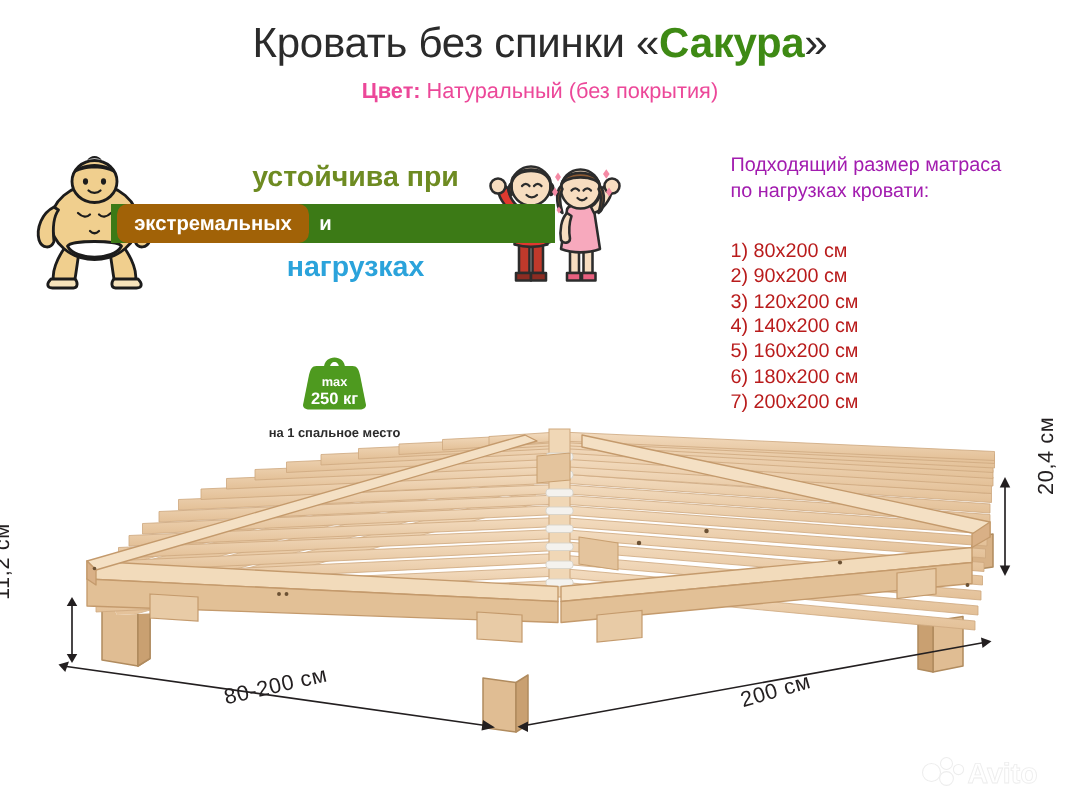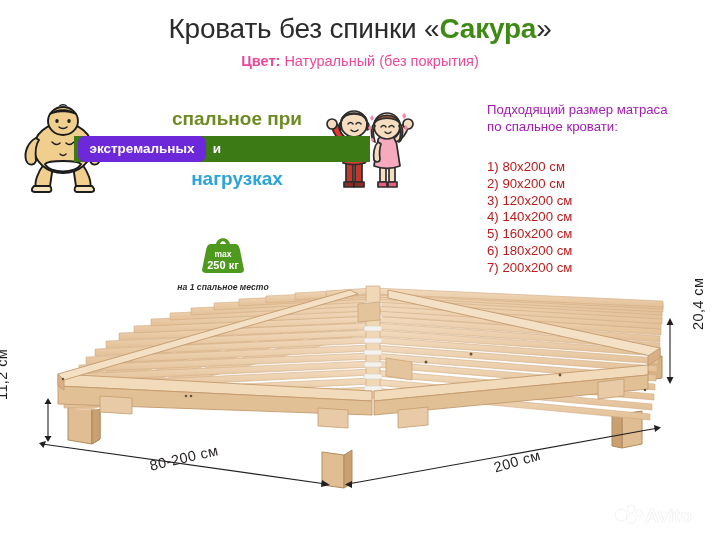--- a/index.html
+++ b/index.html
@@ -65,21 +65,21 @@
     left: 60px;
     top: 36px;
     width: 296px;
     height: 26px;
     background: #3c7a16;
   }
   .pill {
     position: absolute;
     top: 36px;
     height: 26px;
-    background: #6d28d9;
+    background: #a16207;
     border-radius: 7px;
     color: #ffffff;
     font-size: 13.5px;
     font-weight: 700;
     line-height: 26px;
     text-align: center;
     white-space: nowrap;
   }
   .pill-1 { left: 64px;  width: 128px; }
   .pill-2 { left: 214px; width: 142px; }
@@ -151,21 +151,20 @@
     top: 232px;
     width: 120px;
     text-align: center;
   }
   .weight-cap {
     margin-top: 4px;
     font-size: 8.6px;
     font-weight: 700;
     color: #2b2b2b;
     white-space: nowrap;
-    font-style: italic;
   }
   .wt-max {
     font-size: 8.5px;
     font-weight: 700;
     fill: #ffffff;
   }
   .wt-kg {
     font-size: 11px;
     font-weight: 700;
     fill: #ffffff;
@@ -313,31 +312,31 @@
       </g>
       <g fill="#f58aa5" stroke="none">
         <path d="M46 16 l2 -3 l2 3 l-2 3 Z"></path>
         <path d="M44 26 l2 -3 l2 3 l-2 3 Z"></path>
         <path d="M78 14 l2.2 -3.2 l2.2 3.2 l-2.2 3.2 Z"></path>
         <path d="M80 26 l2 -3 l2 3 l-2 3 Z"></path>
         <path d="M47 38 l1.6 -2.4 l1.6 2.4 l-1.6 2.4 Z"></path>
       </g>
     </svg>
 
-    <div class="line-top">спальное при</div>
+    <div class="line-top">устойчива при</div>
     <div class="banner-bar"></div>
     <div class="pill pill-1">экстремальных</div>
     <div class="conj">и</div>
     <div class="line-bottom">нагрузках</div>
   </div>
 
   <div class="matt">
     <div class="matt-head">
       <div>Подходящий размер матраса</div>
-      <div>по спальное кровати:</div>
+      <div>по нагрузках кровати:</div>
     </div>
     <div class="matt-list">
       <div class="matt-item">1) 80x200 см</div>
       <div class="matt-item">2) 90x200 см</div>
       <div class="matt-item">3) 120x200 см</div>
       <div class="matt-item">4) 140x200 см</div>
       <div class="matt-item">5) 160x200 см</div>
       <div class="matt-item">6) 180x200 см</div>
       <div class="matt-item">7) 200x200 см</div>
     </div>

